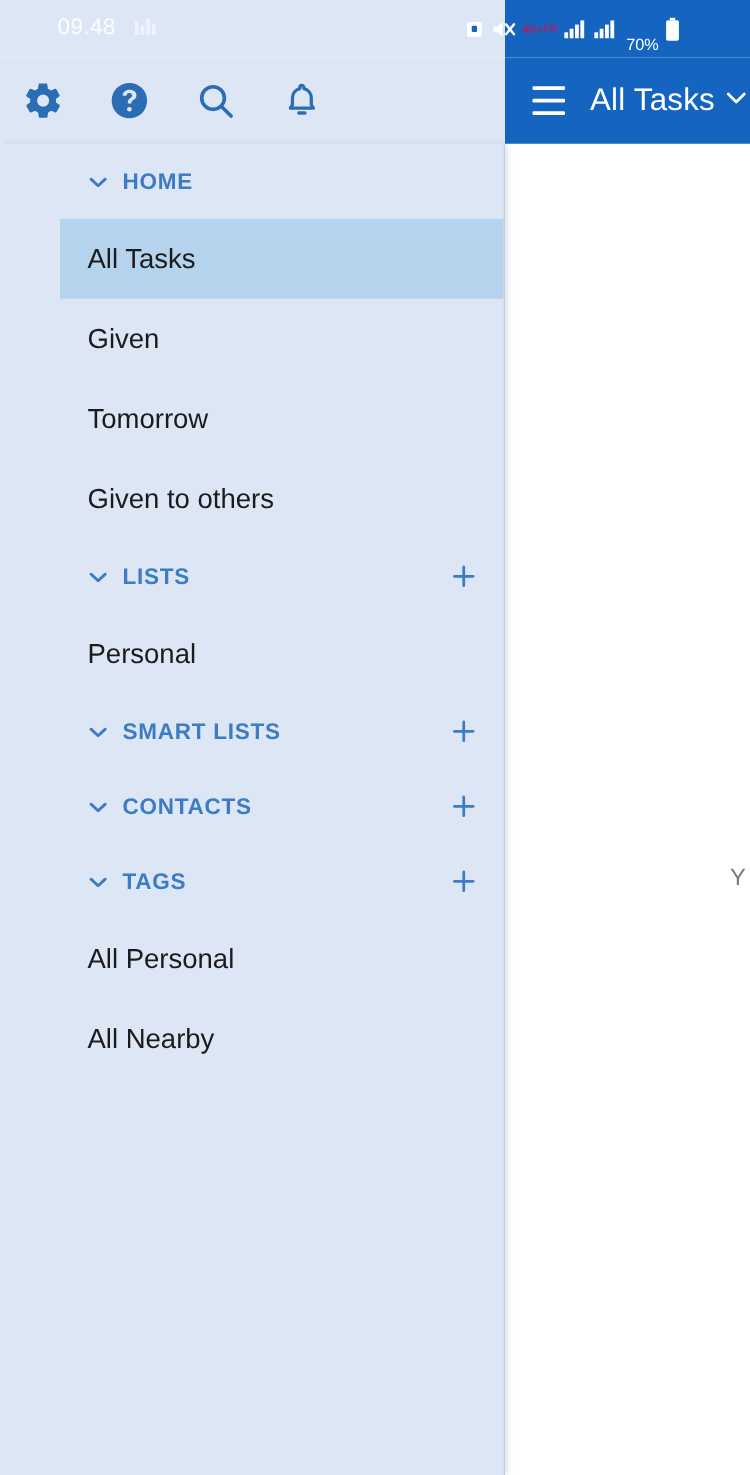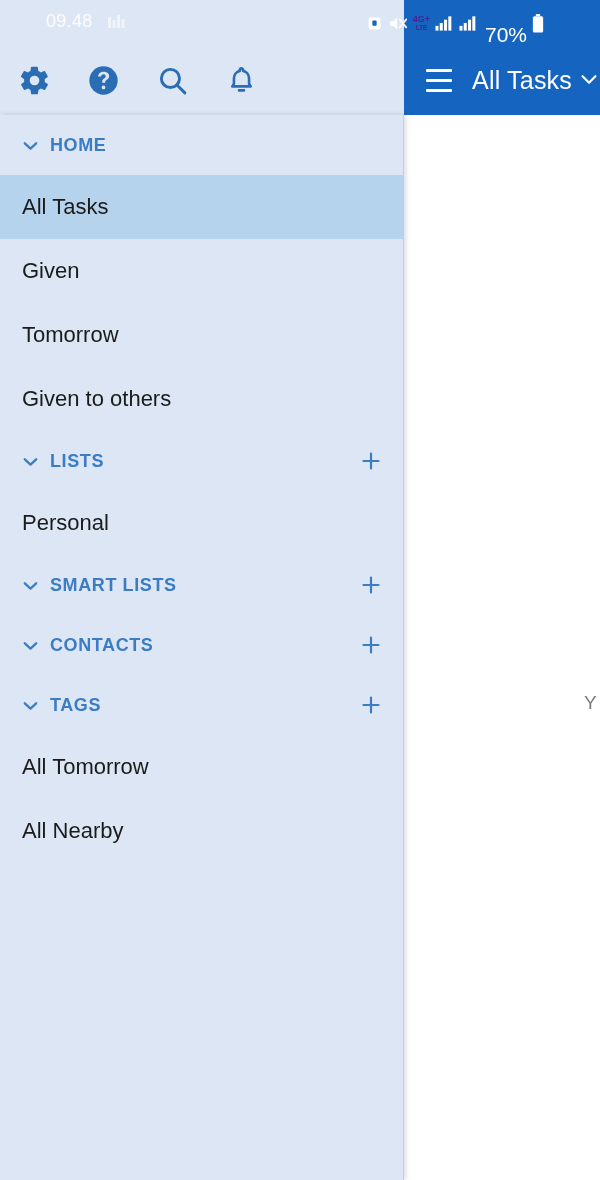--- a/index.html
+++ b/index.html
@@ -22,22 +22,22 @@
   }
   .sb-timeicon {
     position:absolute; left:108px; top:15px; width:17px; height:15px;
     opacity:.55;
   }
   .sb-icons {
     position:absolute; right:8px; top:0; height:46px;
     display:flex; align-items:center; gap:5px;
   }
   .sb-icons svg { display:block; }
-  .sb-batt-text { font-size:21px; color:#fff; margin-left:2px; letter-spacing:0;margin-top:24px; }
-  .sb-4g { display:flex; flex-direction:column; align-items:center; line-height:1; color:#4c1d95; }
+  .sb-batt-text { font-size:13px; color:#fff; margin-left:2px; letter-spacing:0;margin-top:24px; }
+  .sb-4g { display:flex; flex-direction:row; align-items:center; line-height:1; color:#be185d; }
   .sb-4g .a { font-size:9px; font-weight:700; }
   .sb-4g .b { font-size:7px; font-weight:700; letter-spacing:-.5px; }
 
   
   .appbar-left {
     position:absolute; left:0; top:46px; width:404px; height:69px;
     background:#dce6f5;
   }
   .tb-icons { position:absolute; left:0; top:0; height:69px; width:404px; }
   .tb-icon {
@@ -72,20 +72,21 @@
     position:absolute; left:180px; top:577px;
     font-size:19px; color:#7a7a7a; white-space:nowrap;
   }
 
   
   .drawer {
     position:absolute; left:0; top:115px; width:404px; height:1065px;
     background:#dce6f5; overflow:hidden;
     border-right:1px solid #c3cfe0;
     box-shadow:2px 0 5px rgba(40,60,90,.18);
+    padding-left:48px;
   }
   .section-head {
     position:relative; height:60px;
     display:flex; align-items:center;
   }
   .section-caret { margin-left:20px; width:22px; color:#3b7cc4; display:flex; align-items:center; }
   .section-label {
     margin-left:8px; font-size:18px; font-weight:700;
     color:#3b7cc4; letter-spacing:.6px;
   }
@@ -292,20 +293,20 @@
           </svg>
         </span>
         <span class="section-label">TAGS</span>
         <span class="section-add">
           <svg viewBox="0 0 24 24" width="24" height="24" fill="none" stroke="currentColor" stroke-width="2.2" stroke-linecap="round">
             <path d="M12 4.5v15M4.5 12h15"></path>
           </svg>
         </span>
       </div>
       <div class="nav-item">
-        <span>All Tomorrow</span>
+        <span>All Personal</span>
       </div>
       <div class="nav-item">
         <span>All Nearby</span>
       </div>
     </div>
 
 </div>
 
 </body></html>

